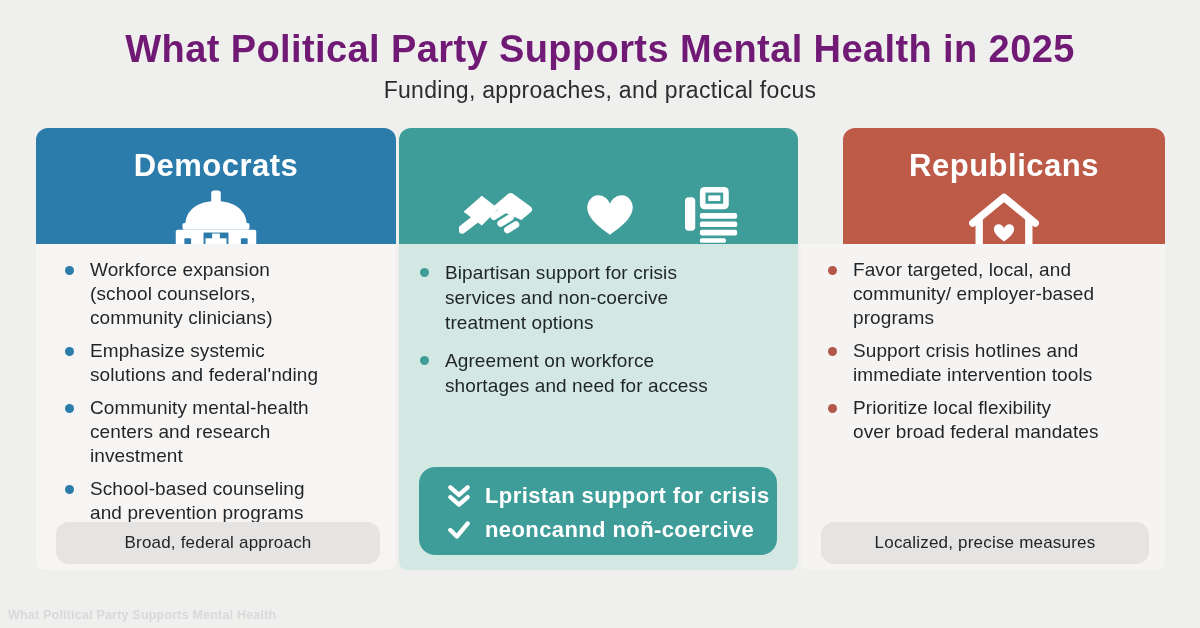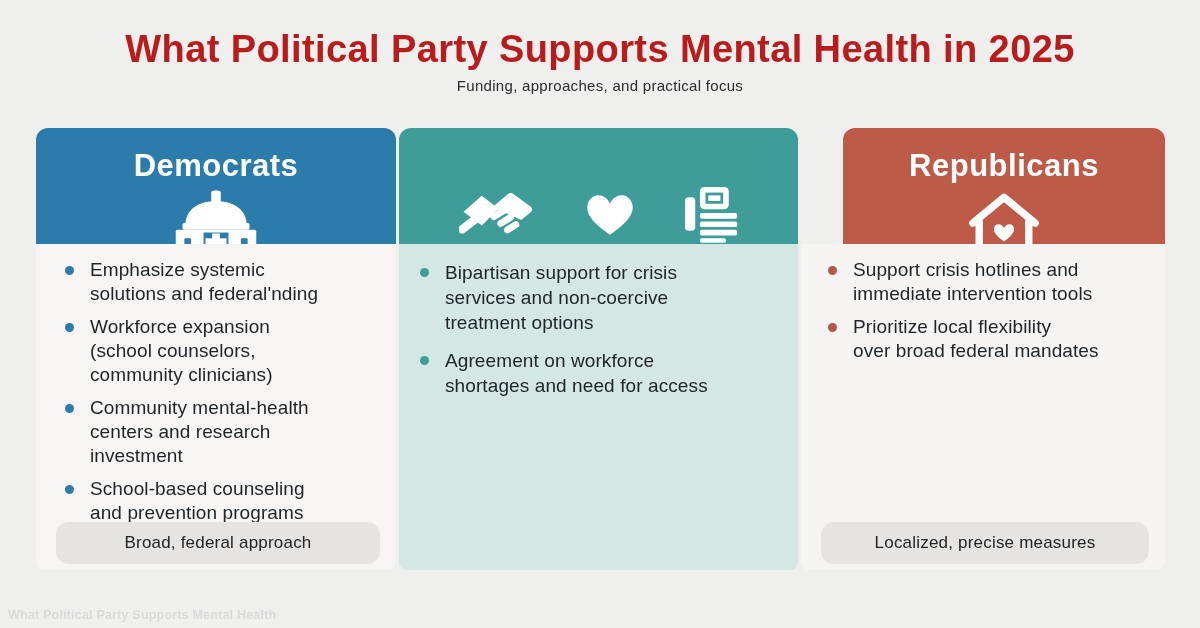--- a/index.html
+++ b/index.html
@@ -6,25 +6,25 @@
   .canvas{
     position:relative;
     width:1200px;height:628px;
     background:var(--page_bg,#efefed);
     font-family:"Liberation Sans",sans-serif;
     overflow:hidden;
   }
   .title{
     position:absolute;top:28px;left:0;width:100%;
     text-align:center;font-size:38px;font-weight:800;
-    color:#b91c1c;letter-spacing:.4px;
+    color:#701a75;letter-spacing:.4px;
   }
   .subtitle{
     position:absolute;top:77px;left:0;width:100%;
-    text-align:center;font-size:15px;font-weight:400;
+    text-align:center;font-size:23px;font-weight:400;
     color:#2a2c2f;letter-spacing:.3px;
   }
   .cols{
     position:absolute;left:36px;top:128px;
     display:flex;gap:3px;
   }
   .col{display:flex;flex-direction:column;}
   .col-dem{width:360px;}
   .col-bip{width:399px;}
   .col-rep{width:364px;}
@@ -109,25 +109,25 @@
             <rect x="74" y="50" width="7" height="11" rx="1"></rect>
           </g>
           <g fill="#ffffff">
             <rect x="44" y="45" width="8" height="16"></rect>
             <rect x="37" y="50" width="22" height="6"></rect>
           </g>
         </svg>
       </header>
       <div class="body body-dem">
         <ul class="blist">
-          <li class="li dem">Emphasize systemic
-solutions and federal'nding</li>
           <li class="li dem">Workforce expansion
 (school counselors,
 community clinicians)</li>
+          <li class="li dem">Emphasize systemic
+solutions and federal'nding</li>
           <li class="li dem">Community mental-health
 centers and research
 investment</li>
           <li class="li dem">School-based counseling
 and prevention programs</li>
         </ul>
         <div class="badge">Broad, federal approach</div>
       </div>
     </section>
 
@@ -158,34 +158,58 @@
         </svg>
       </header>
       <div class="body body-bip">
         <ul class="blist">
           <li class="li bip">Bipartisan support for crisis
 services and non-coercive
 treatment options</li>
           <li class="li bip">Agreement on workforce
 shortages and need for access</li>
         </ul>
+        <div class="callout">
+          <div class="callout-line">
+            <span class="cicon">
+              <svg width="24" height="26" viewBox="0 0 22 24">
+                <g fill="none" stroke="#ffffff" stroke-width="4" stroke-linecap="round" stroke-linejoin="round">
+                  <path d="M3 4 L11 11 L19 4"></path>
+                  <path d="M3 13 L11 20 L19 13"></path>
+                </g>
+              </svg>
+            </span>
+            <span>Lpristan support for crisis</span>
+          </div>
+          <div class="callout-line">
+            <span class="cicon">
+              <svg width="24" height="20" viewBox="0 0 22 18">
+                <path d="M3 9 L9 15 L19 3" fill="none" stroke="#ffffff" stroke-width="4" stroke-linecap="round" stroke-linejoin="round"></path>
+              </svg>
+            </span>
+            <span>neoncannd noñ-coercive</span>
+          </div>
+        </div>
       </div>
     </section>
 
     <section class="col col-rep">
       <header class="head head-rep">
         <h2>Republicans</h2>
         <svg class="head-icon" width="80" height="68" viewBox="0 0 84 74">
           <path d="M8 36 L42 8 L76 36" fill="none" stroke="#ffffff" stroke-width="8" stroke-linecap="round" stroke-linejoin="round"></path>
           <path d="M15 34 L15 66 L69 66 L69 34" fill="none" stroke="#ffffff" stroke-width="8" stroke-linecap="round" stroke-linejoin="round"></path>
           <path fill="#ffffff" d="M42 56 C33 50 29 44 32 39.5 C34.5 36 40 37 42 41.5 C44 37 49.5 36 52 39.5 C55 44 51 50 42 56 Z"></path>
         </svg>
       </header>
       <div class="body body-rep">
         <ul class="blist">
+          <li class="li rep">Favor targeted, local, and
+community/ employer-based
+programs</li>
           <li class="li rep">Support crisis hotlines and
 immediate intervention tools</li>
           <li class="li rep">Prioritize local flexibility
 over broad federal mandates</li>
         </ul>
         <div class="badge">Localized, precise measures</div>
       </div>
     </section>
 
   </div>

